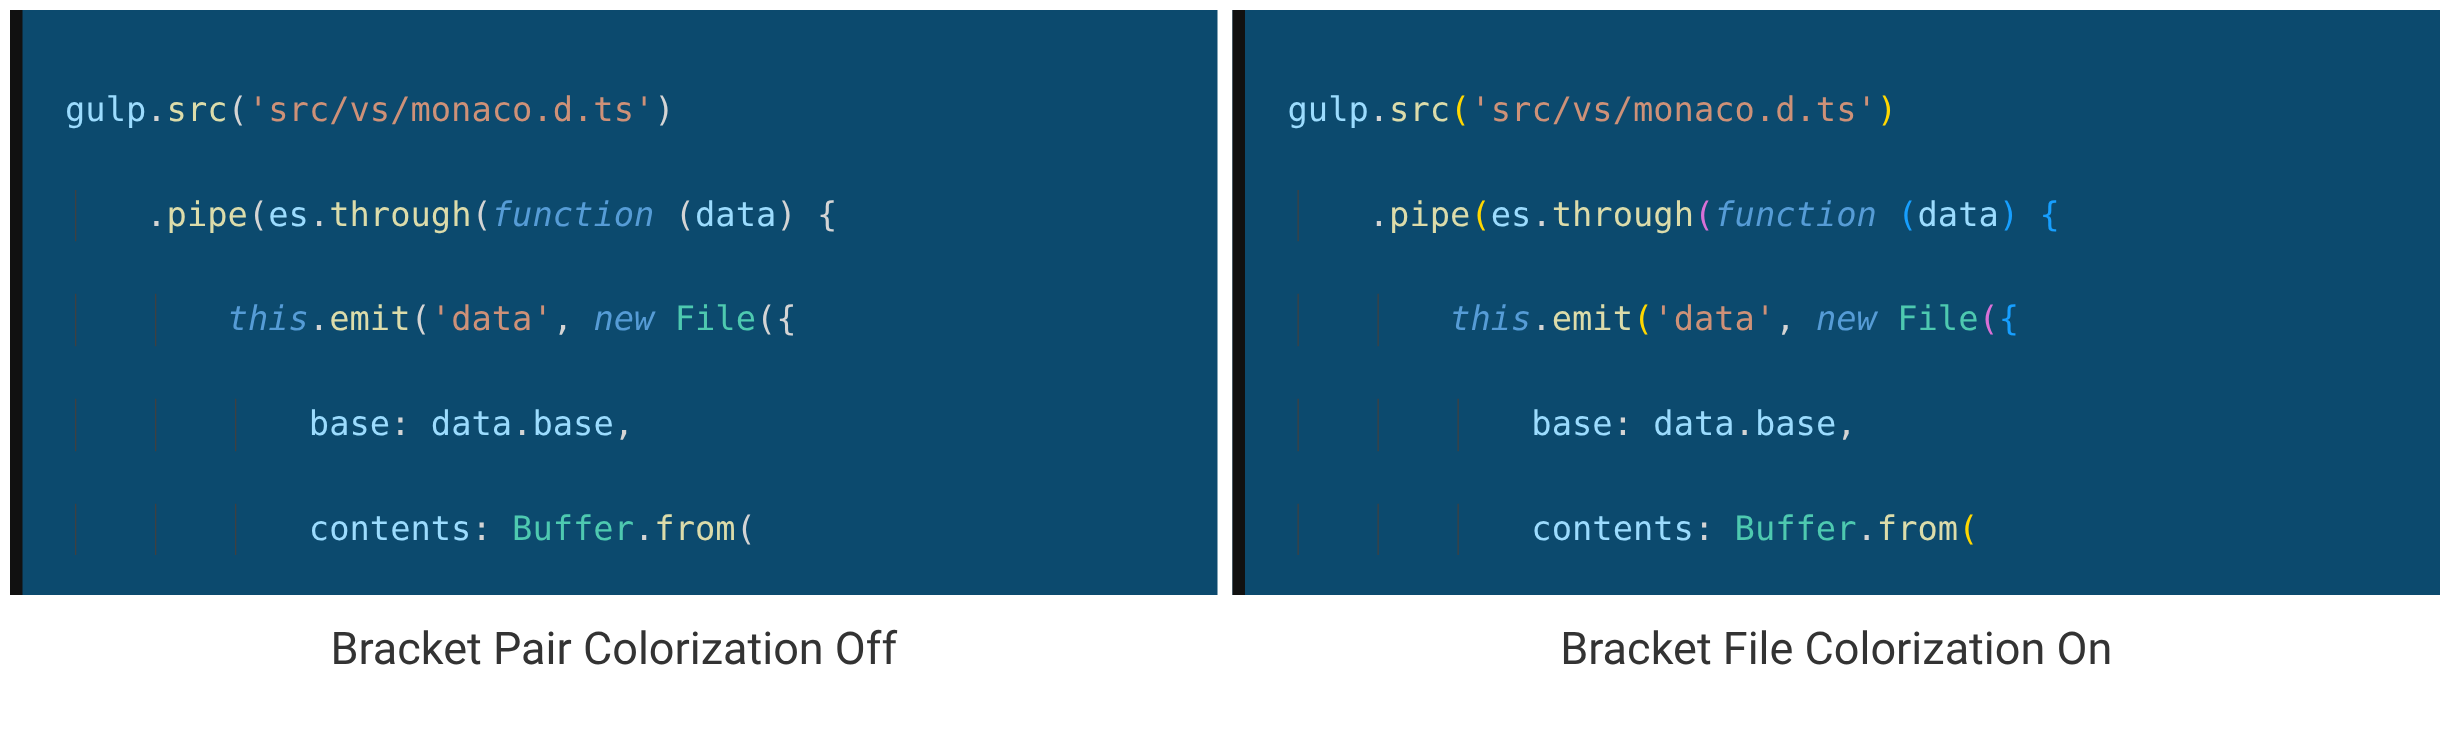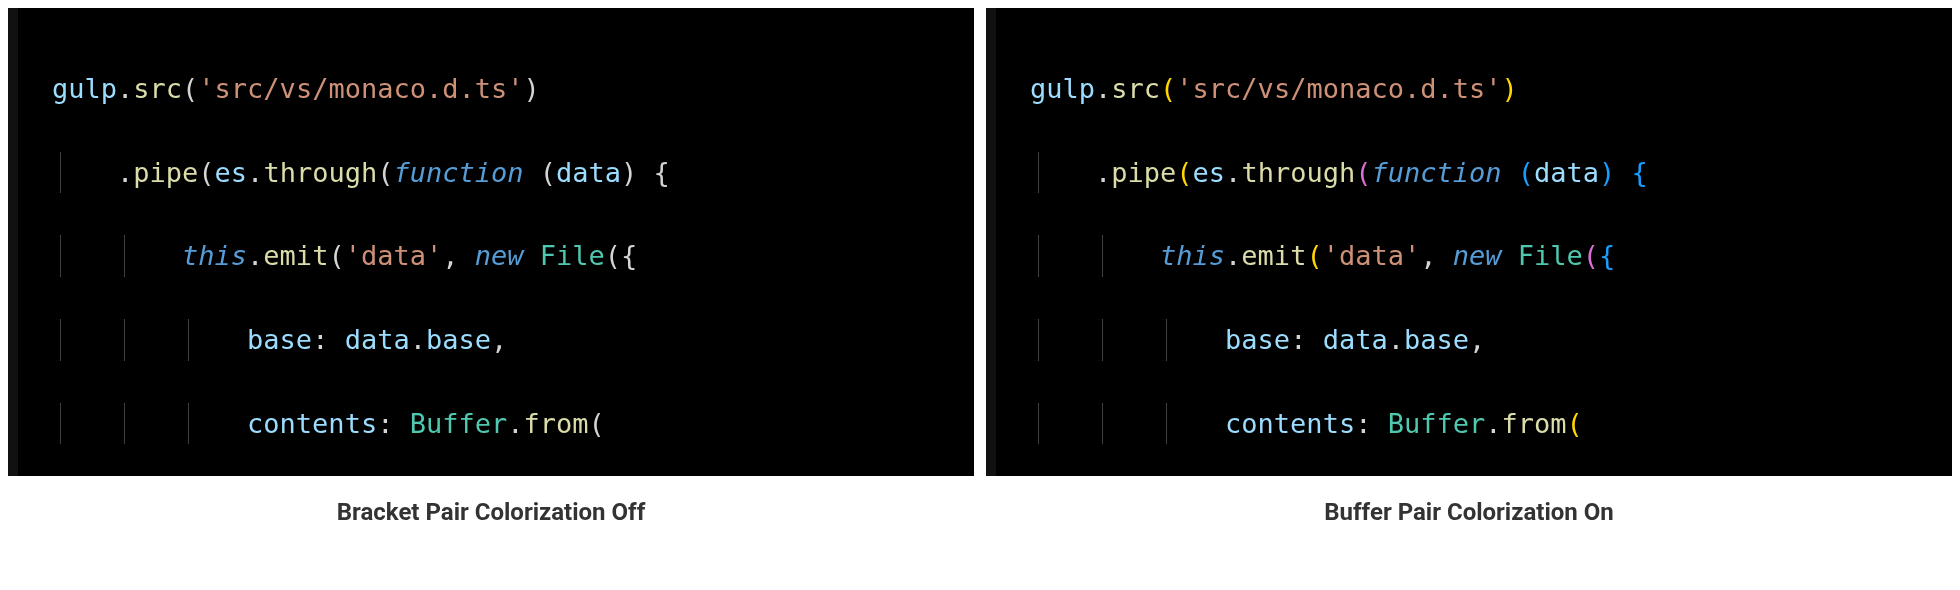--- a/index.html
+++ b/index.html
@@ -16,21 +16,21 @@
     display: flex;
     gap: 12px;
     padding: 8px 8px 0 8px;
   }
   .pane {
     flex: 1 1 0;
     display: flex;
     flex-direction: column;
   }
   .editor {
-    background: #000000;
+    background: #0c4a6e;
     color: #d4d4d4;
     font-family: "Consolas", "Menlo", "Monaco", monospace;
     font-size: 27px;
     line-height: 1.55;
     padding: 18px 20px 20px 34px;
     white-space: pre;
     overflow: hidden;
     position: relative;
     height: 468px;
     border-left: 10px solid #111111;
@@ -42,22 +42,22 @@
   
   .ig {
     position: absolute;
     top: 0;
     bottom: 0;
     width: 1px;
     background: #404040;
   }
   .caption {
     text-align: center;
-    font-size: 24px;
-    font-weight: 700;
+    font-size: 36px;
+    font-weight: 400;
     color: #333333;
     padding: 22px 0 0 0;
   }
 
   
   .c-fn   { color: #dcdcaa; }   
   .c-var  { color: #9cdcfe; }   
   .c-kw   { color: #569cd6; font-style: italic; }   
   .c-cls  { color: #4ec9b0; }   
   .c-str  { color: #ce9178; }   
@@ -96,16 +96,16 @@
 <span class="line"><span class="c-var">gulp</span><span class="c-def">.</span><span class="c-fn">src</span><span class="b1">(</span><span class="c-str">'src/vs/monaco.d.ts'</span><span class="b1">)</span></span>
 <span class="line"><span class="ig" style="left:8px"></span><span>    </span><span class="c-def">.</span><span class="c-fn">pipe</span><span class="b1">(</span><span class="c-var">es</span><span class="c-def">.</span><span class="c-fn">through</span><span class="b2">(</span><span class="c-kw">function</span><span> </span><span class="b3">(</span><span class="c-var">data</span><span class="b3">)</span><span> </span><span class="b3">{</span></span>
 <span class="line"><span class="ig" style="left:8px"></span><span class="ig" style="left:72px"></span><span>    </span><span>    </span><span class="c-kw">this</span><span class="c-def">.</span><span class="c-fn">emit</span><span class="b1">(</span><span class="c-str">'data'</span><span class="c-def">,</span><span> </span><span class="c-kw">new</span><span> </span><span class="c-cls">File</span><span class="b2">(</span><span class="b3">{</span></span>
 <span class="line"><span class="ig" style="left:8px"></span><span class="ig" style="left:72px"></span><span class="ig" style="left:136px"></span><span>    </span><span>    </span><span>    </span><span class="c-var">base</span><span class="c-def">:</span><span> </span><span class="c-var">data</span><span class="c-def">.</span><span class="c-var">base</span><span class="c-def">,</span></span>
 <span class="line"><span class="ig" style="left:8px"></span><span class="ig" style="left:72px"></span><span class="ig" style="left:136px"></span><span>    </span><span>    </span><span>    </span><span class="c-var">contents</span><span class="c-def">:</span><span> </span><span class="c-cls">Buffer</span><span class="c-def">.</span><span class="c-fn">from</span><span class="b1">(</span></span>
 
 
 
 
     </div>
-    <div class="caption">Buffer Pair Colorization On</div>
+    <div class="caption">Bracket File Colorization On</div>
   </div>
 
 </div>
 
 </body></html>

